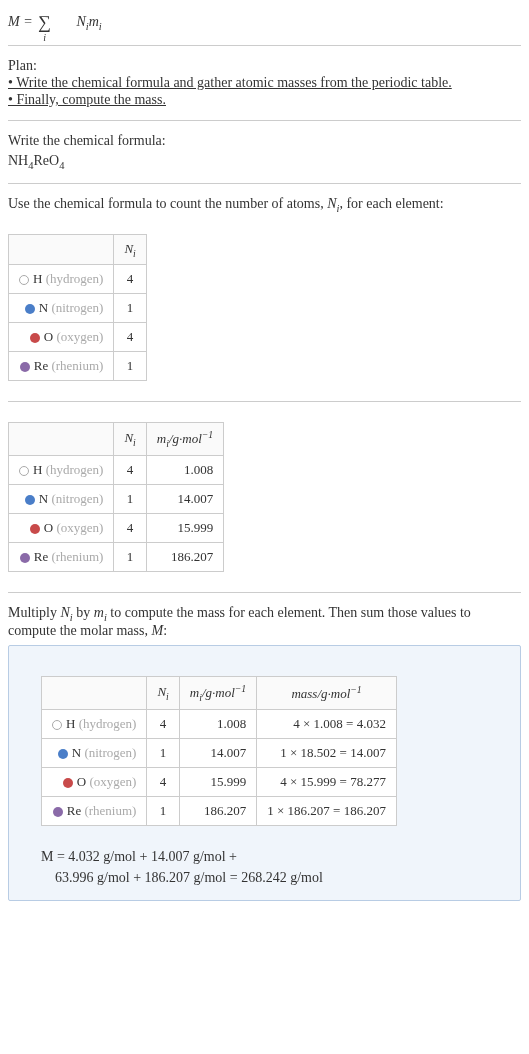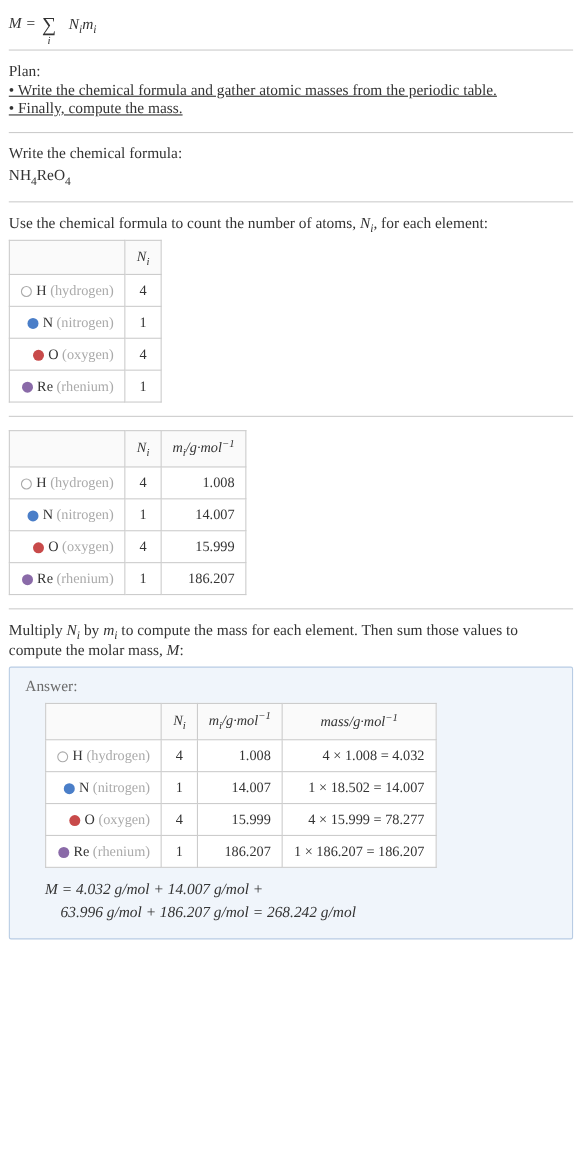--- a/index.html
+++ b/index.html
@@ -45,21 +45,21 @@
     .plan-item {
       margin: 1px 0;
     }
     .chem-formula {
       font-family: Georgia, serif;
       margin: 4px 0;
     }
     .chem-formula sub { font-size: 0.75em; }
     table {
       border-collapse: collapse;
-      margin: 4px 0;
+      margin: 20px 0;
       font-size: 13px;
     }
     th, td {
       border: 1px solid #ccc;
       padding: 6px 10px;
       text-align: right;
     }
     th {
       font-weight: normal;
       font-style: italic;
@@ -97,38 +97,37 @@
     .answer-box table {
       background: #fff;
       margin-left: 18px;
     }
     .answer-label {
       color: #6a6a6a;
       margin-bottom: 6px;
     }
     .final-eq {
       margin: 10px 0 2px 18px;
-      font-style: italic;
       line-height: 1.5;
     }
     .mi { font-style: italic; }
     .sup { vertical-align: super; font-size: 0.75em; }
     .subm { vertical-align: sub; font-size: 0.75em; font-style: italic; }
   </style>
 </head>
 <body>
 
 <div class="section">
   <div class="formula">
     <span class="mi">M = </span>
     <span class="sigma">
       <span>∑</span>
       <span class="sigma-under">i</span>
     </span>
-    <span style="margin-left:6px">
+    <span style="margin-left:20px">
       <span class="mi">N</span><span class="subm">i</span><span class="mi">m</span><span class="subm">i</span>
     </span>
   </div>
 </div>
 
 <hr>
 
 <div class="section">
   <div>Plan:</div>
   <div class="plan-list">
@@ -212,21 +211,20 @@
     </table>
 </div>
 
 <hr>
 
 <div class="section">
   <span>Multiply </span><span class="mi">N</span><span class="subm">i</span><span> by </span><span class="mi">m</span><span class="subm">i</span><span> to compute the mass for each element. Then sum those values to compute the molar mass, </span><span class="mi">M</span><span>:</span>
 </div>
 
 <div class="answer-box">
-  <div class="answer-label">Answer:</div>
   <table>
     <tbody>
         <tr>
       <th></th>
       <th><span class="mi">N</span><span class="subm">i</span></th>
       <th><span class="mi">m</span><span class="subm">i</span><span>/g·mol</span><span class="sup">−1</span></th>
       <th><span>mass/g·mol</span><span class="sup">−1</span></th>
     </tr>
     <tr>
       <td class="element-cell"><span class="dot dot-h"></span><span class="el-sym">H</span> <span class="el-name">(hydrogen)</span></td>

